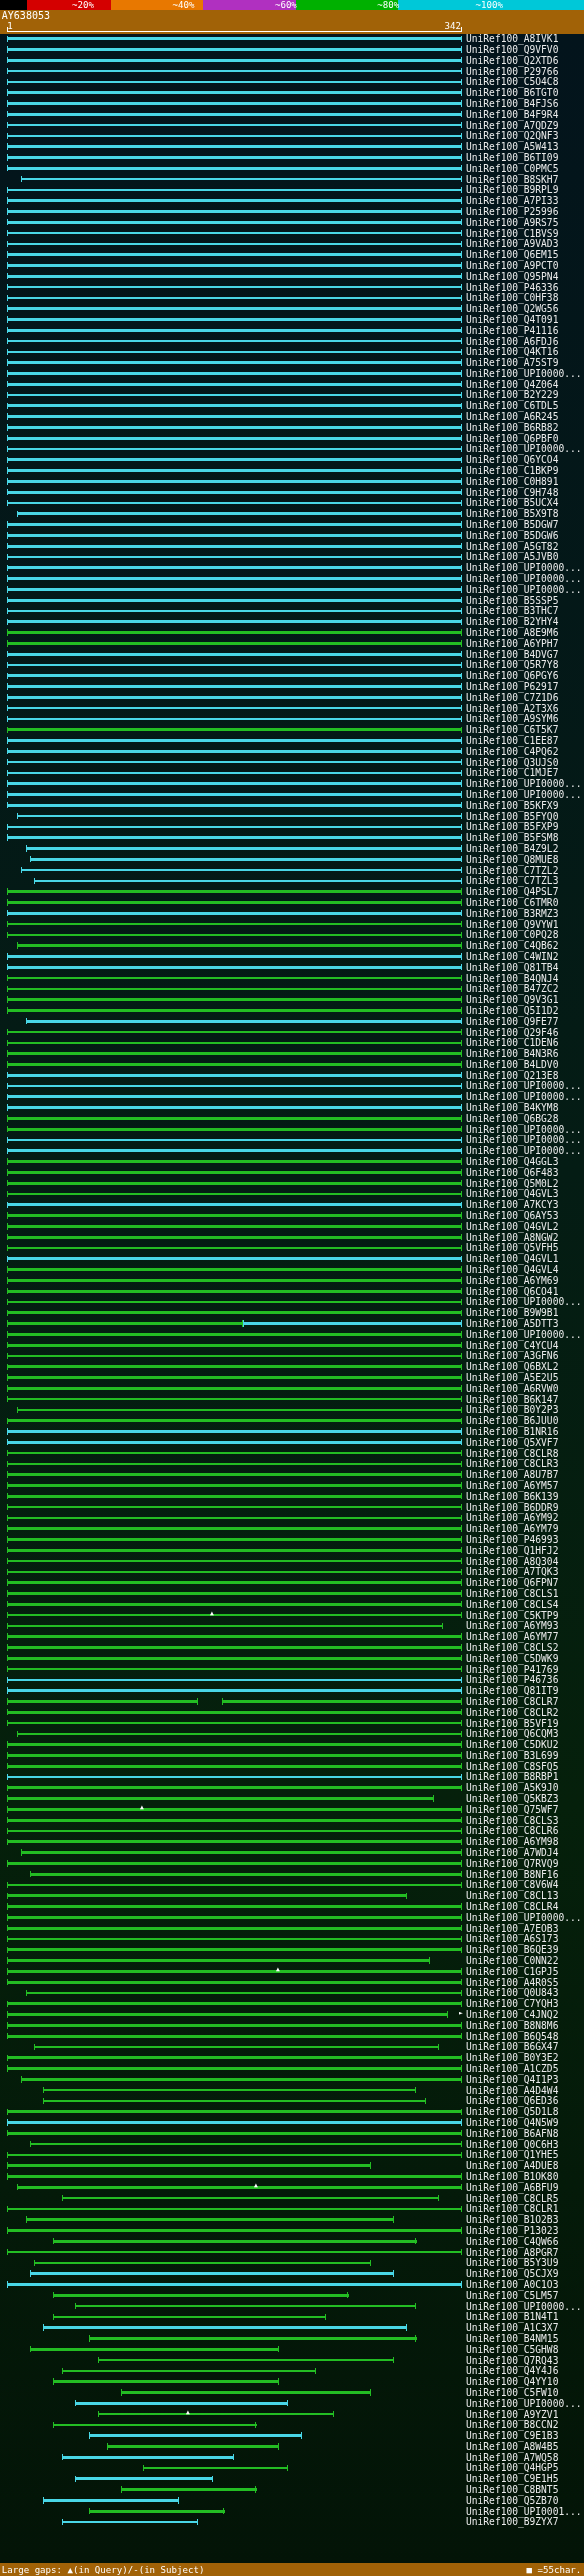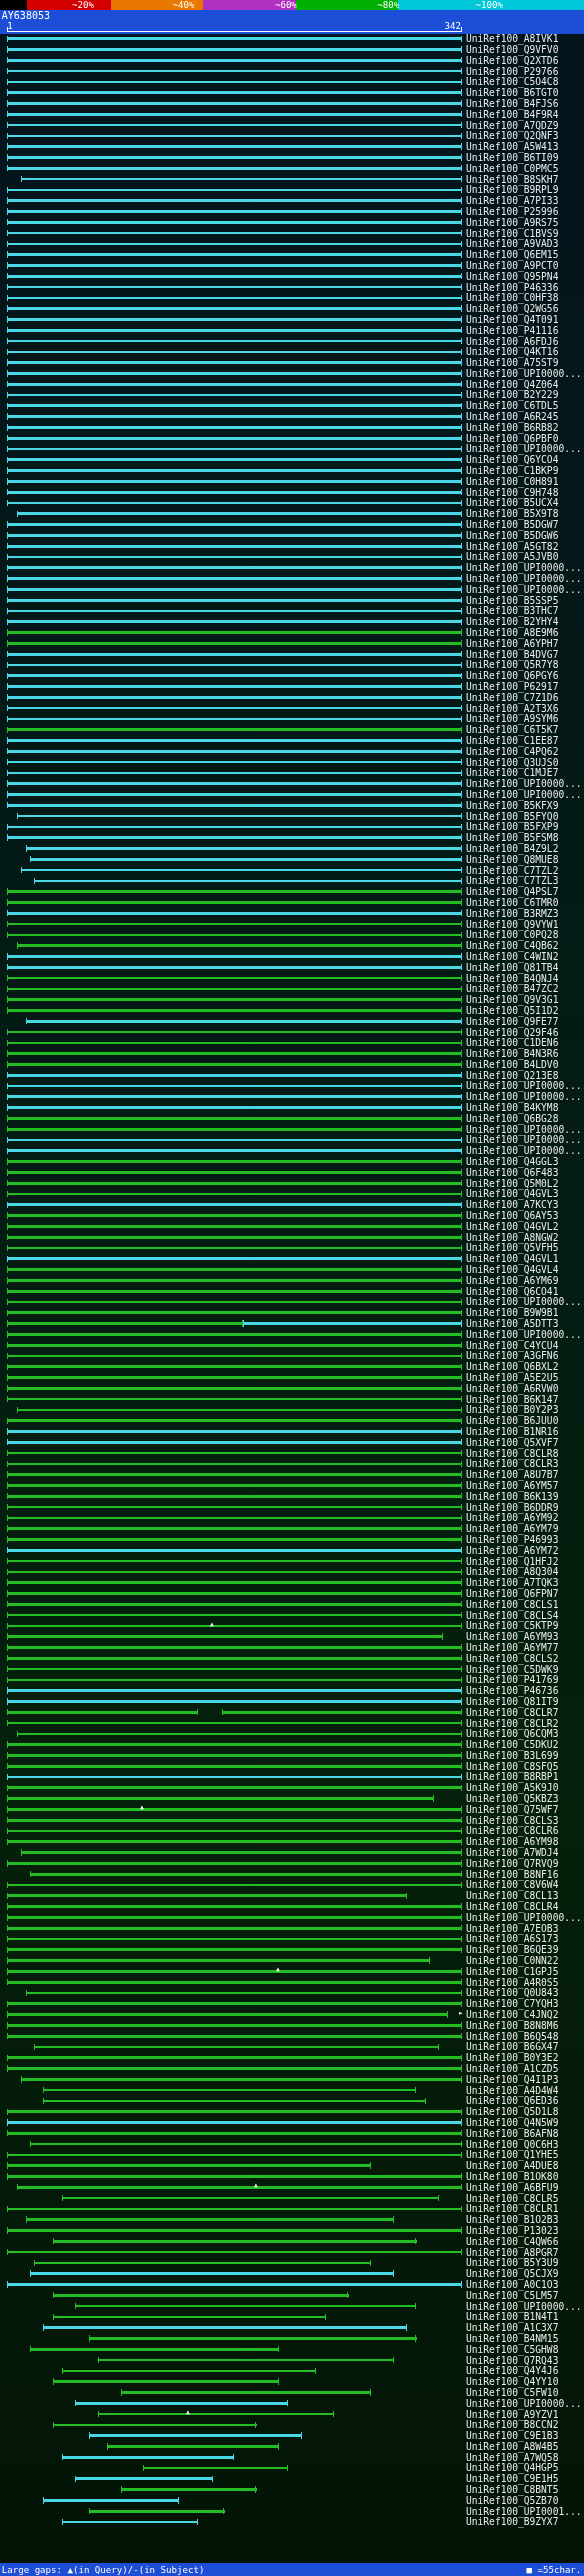--- a/index.html
+++ b/index.html
@@ -1,17 +1,17 @@
 <!DOCTYPE html>
 <html style="font-size:14.6px"><head>
 <meta charset="utf-8">
 <style>
   html,body{margin:0;padding:0;background:#000;}
   body{width:585px;height:2576px;overflow:hidden;font-family:"DejaVu Sans Mono","Liberation Mono",monospace;}
-  .page{position:relative;width:585px;height:2576px;background:#1d4ed8;}
+  .page{position:relative;width:585px;height:2576px;background:#a16207;}
   .scalebar{position:relative;height:10px;width:585px;display:flex;}
   .scalebar .seg{height:100%;}
   .scalebar .slabel{position:absolute;top:0;line-height:10px;font-size:9.1px;color:#fff;white-space:pre;}
   .queryrow{position:relative;height:11px;}
   .query-id{position:absolute;left:1.8px;top:0;font-size:10px;line-height:11px;color:#fff;}
   .ruler{position:relative;height:12.8px;}
   .ruler-num-left{position:absolute;left:7.3px;top:0;font-size:9.1px;color:#fff;}
   .ruler-num-right{position:absolute;left:461px;top:0;font-size:9.1px;color:#fff;transform:translateX(-100%);}
   .ruler-line{position:absolute;left:7.3px;width:454px;top:10px;height:0.9px;background:#fff;}
   .ruler-tick{position:absolute;top:6.4px;width:0.9px;height:4.6px;background:#fff;}
@@ -896,26 +896,20 @@
         <div class="bar-tick" style="left: 461px; background: rgb(35, 189, 35);"></div>
         <span class="hit-label">UniRef100_A6YM79</span>
       </div>
       <div class="hit-row" style="height: 10.8px;">
         <div class="bar-seg" style="left: 7.3px; width: 454px; background: rgb(35, 189, 35);"></div>
         <div class="bar-tick" style="left: 7.3px; background: rgb(35, 189, 35);"></div>
         <div class="bar-tick" style="left: 461px; background: rgb(35, 189, 35);"></div>
         <span class="hit-label">UniRef100_P46993</span>
       </div>
       <div class="hit-row" style="height: 10.8px;">
-        <div class="bar-seg" style="left: 7.3px; width: 454px; background: rgb(73, 215, 230);"></div>
-        <div class="bar-tick" style="left: 7.3px; background: rgb(73, 215, 230);"></div>
-        <div class="bar-tick" style="left: 461px; background: rgb(73, 215, 230);"></div>
-        <span class="hit-label">UniRef100_A6YM72</span>
-      </div>
-      <div class="hit-row" style="height: 10.8px;">
         <div class="bar-seg" style="left: 7.3px; width: 454px; background: rgb(35, 189, 35);"></div>
         <div class="bar-tick" style="left: 7.3px; background: rgb(35, 189, 35);"></div>
         <div class="bar-tick" style="left: 461px; background: rgb(35, 189, 35);"></div>
         <span class="hit-label">UniRef100_Q1HFJ2</span>
       </div>
       <div class="hit-row" style="height: 10.8px;">
         <div class="bar-seg" style="left: 7.3px; width: 454px; background: rgb(35, 189, 35);"></div>
         <div class="bar-tick" style="left: 7.3px; background: rgb(35, 189, 35);"></div>
         <div class="bar-tick" style="left: 461px; background: rgb(35, 189, 35);"></div>
         <span class="hit-label">UniRef100_A8Q304</span>
@@ -1000,20 +994,26 @@
         <div class="bar-seg" style="left: 222px; width: 240px; background: rgb(35, 189, 35);"></div>
         <div class="bar-tick" style="left: 222px; background: rgb(35, 189, 35);"></div>
         <div class="bar-tick" style="left: 461px; background: rgb(35, 189, 35);"></div>
         <span class="hit-label">UniRef100_C8CLR7</span>
       </div>
       <div class="hit-row" style="height: 10.8px;">
         <div class="bar-seg" style="left: 7.3px; width: 454px; background: rgb(35, 189, 35);"></div>
         <div class="bar-tick" style="left: 7.3px; background: rgb(35, 189, 35);"></div>
         <div class="bar-tick" style="left: 461px; background: rgb(35, 189, 35);"></div>
         <span class="hit-label">UniRef100_C8CLR2</span>
+      </div>
+      <div class="hit-row" style="height: 10.8px;">
+        <div class="bar-seg" style="left: 7.3px; width: 454px; background: rgb(35, 189, 35);"></div>
+        <div class="bar-tick" style="left: 7.3px; background: rgb(35, 189, 35);"></div>
+        <div class="bar-tick" style="left: 461px; background: rgb(35, 189, 35);"></div>
+        <span class="hit-label">UniRef100_B5VF19</span>
       </div>
       <div class="hit-row" style="height: 10.8px;">
         <div class="bar-seg" style="left: 16.6px; width: 445px; background: rgb(35, 189, 35);"></div>
         <div class="bar-tick" style="left: 16.6px; background: rgb(35, 189, 35);"></div>
         <div class="bar-tick" style="left: 461px; background: rgb(35, 189, 35);"></div>
         <span class="hit-label">UniRef100_Q6CQM3</span>
       </div>
       <div class="hit-row" style="height: 10.8px;">
         <div class="bar-seg" style="left: 7.3px; width: 454px; background: rgb(35, 189, 35);"></div>
         <div class="bar-tick" style="left: 7.3px; background: rgb(35, 189, 35);"></div>

